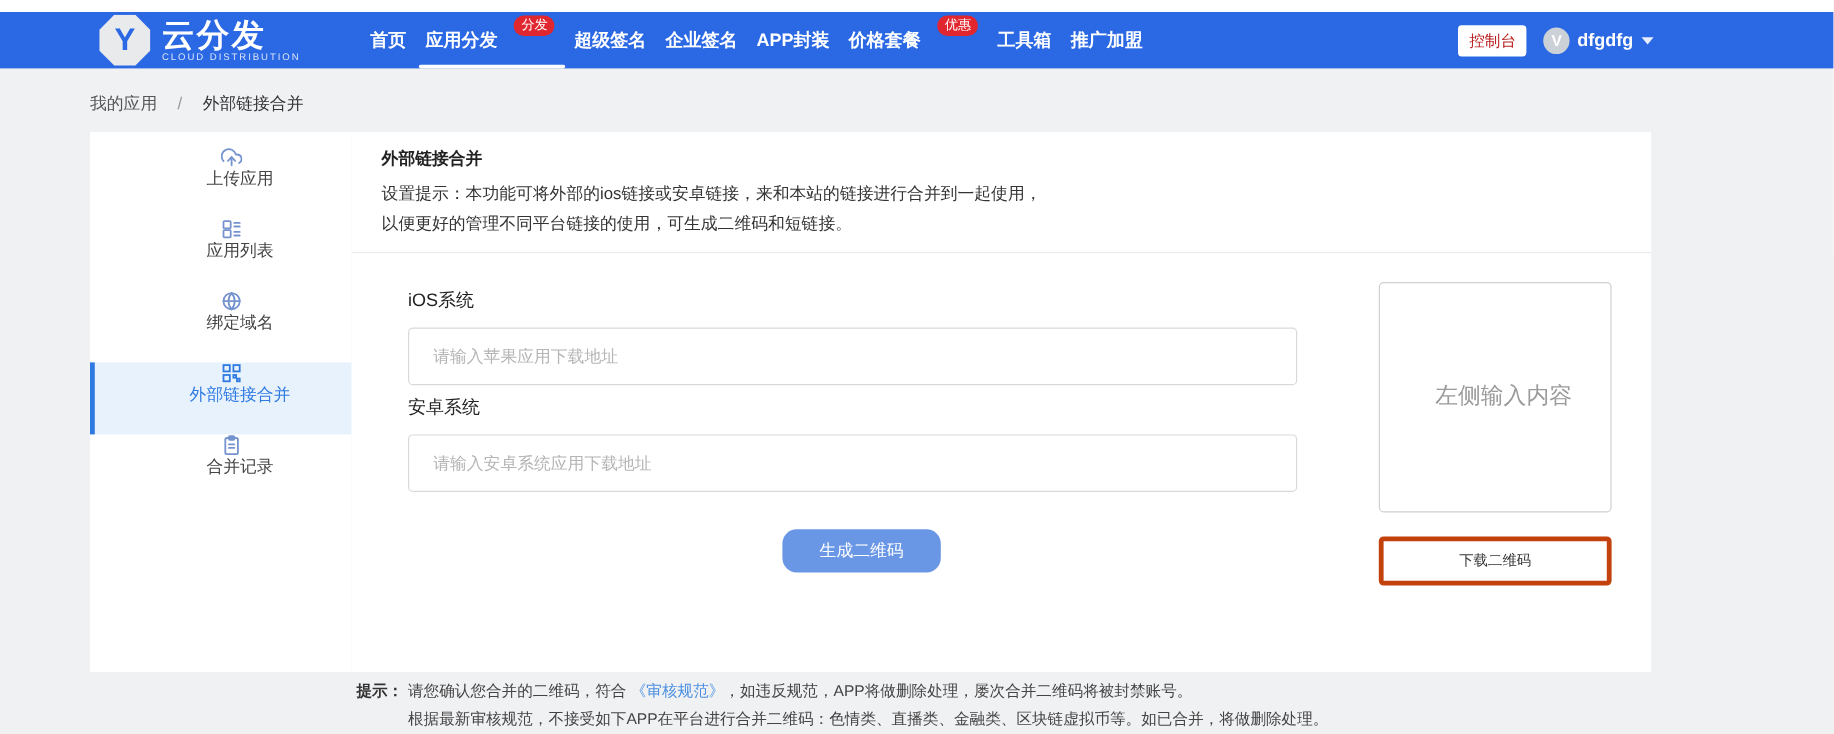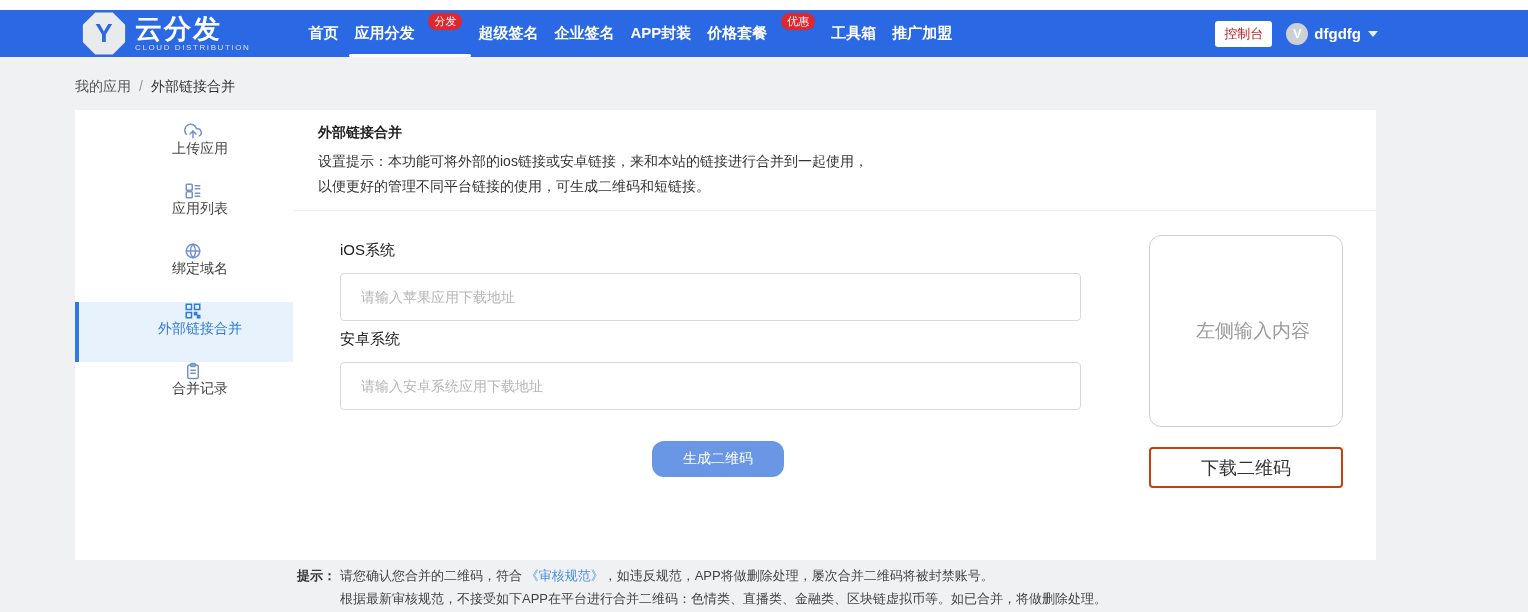--- a/index.html
+++ b/index.html
@@ -54,21 +54,21 @@
     display:flex; align-items:center; justify-content:center;
   }
   .user-name { color:#fff; font-size:15px; font-weight:600; margin-left:6px; }
   .caret {
     width:0; height:0; margin-left:7px;
     border-left:5px solid transparent; border-right:5px solid transparent;
     border-top:6px solid #e8eefb;
   }
 
   
-  .breadcrumb { position:absolute; top:78px; left:75px; font-size:14px; display:flex; gap:8px; }
+  .breadcrumb { position:absolute; top:78px; left:75px; font-size:14px; display:flex; gap:17px; }
   .breadcrumb .b1 { color:#555; cursor:pointer; }
   .breadcrumb .sep { color:#999; }
   .breadcrumb .b2 { color:#333; }
 
   
   .sidebar {
     position:absolute; top:110px; left:75px; width:218px; height:450px;
     background:#ffffff; padding-top:12px;
   }
   .side-item {
@@ -102,27 +102,27 @@
   .form-input::placeholder { color:#b5b5b5; }
   .label-2 { margin-top:9px; }
   .gen-btn {
     display:block; margin:31px 0 0 312px; width:132px; height:36px;
     background:#6a97e5; color:#fff; font-size:14px; border:none; border-radius:12px;
     cursor:pointer; font-family:inherit;
   }
 
   .qr-panel { position:absolute; left:856px; top:125px; width:194px; }
   .qr-box {
-    width:194px; height:192px; border:1px solid #d0d0d0; border-radius:12px;
+    width:194px; height:192px; border:1px solid #d0d0d0; border-radius:4px;
     display:flex; flex-direction:column; align-items:center; justify-content:center;
     color:#9b9b9b; font-size:19px; line-height:32px; text-align:center;padding-left:14px;
   }
   .dl-btn {
     margin-top:20px; width:194px; height:41px; background:#fff;
-    border:2px solid #c2410c; border-radius:4px; font-size:18px; color:#333;
+    border:4px solid #c2410c; border-radius:4px; font-size:12px; color:#333;
     cursor:pointer; font-family:inherit;
   }
 
   
   .hint { position:absolute; top:564px; left:297px; font-size:13px; line-height:23px; display:flex; }
   .hint-label { font-weight:bold; color:#333; white-space:nowrap; }
   .hint-body { margin-left:4px; color:#444; }
   .hint-link { color:#4a8fe2; cursor:pointer; }
 </style>
 </head>

